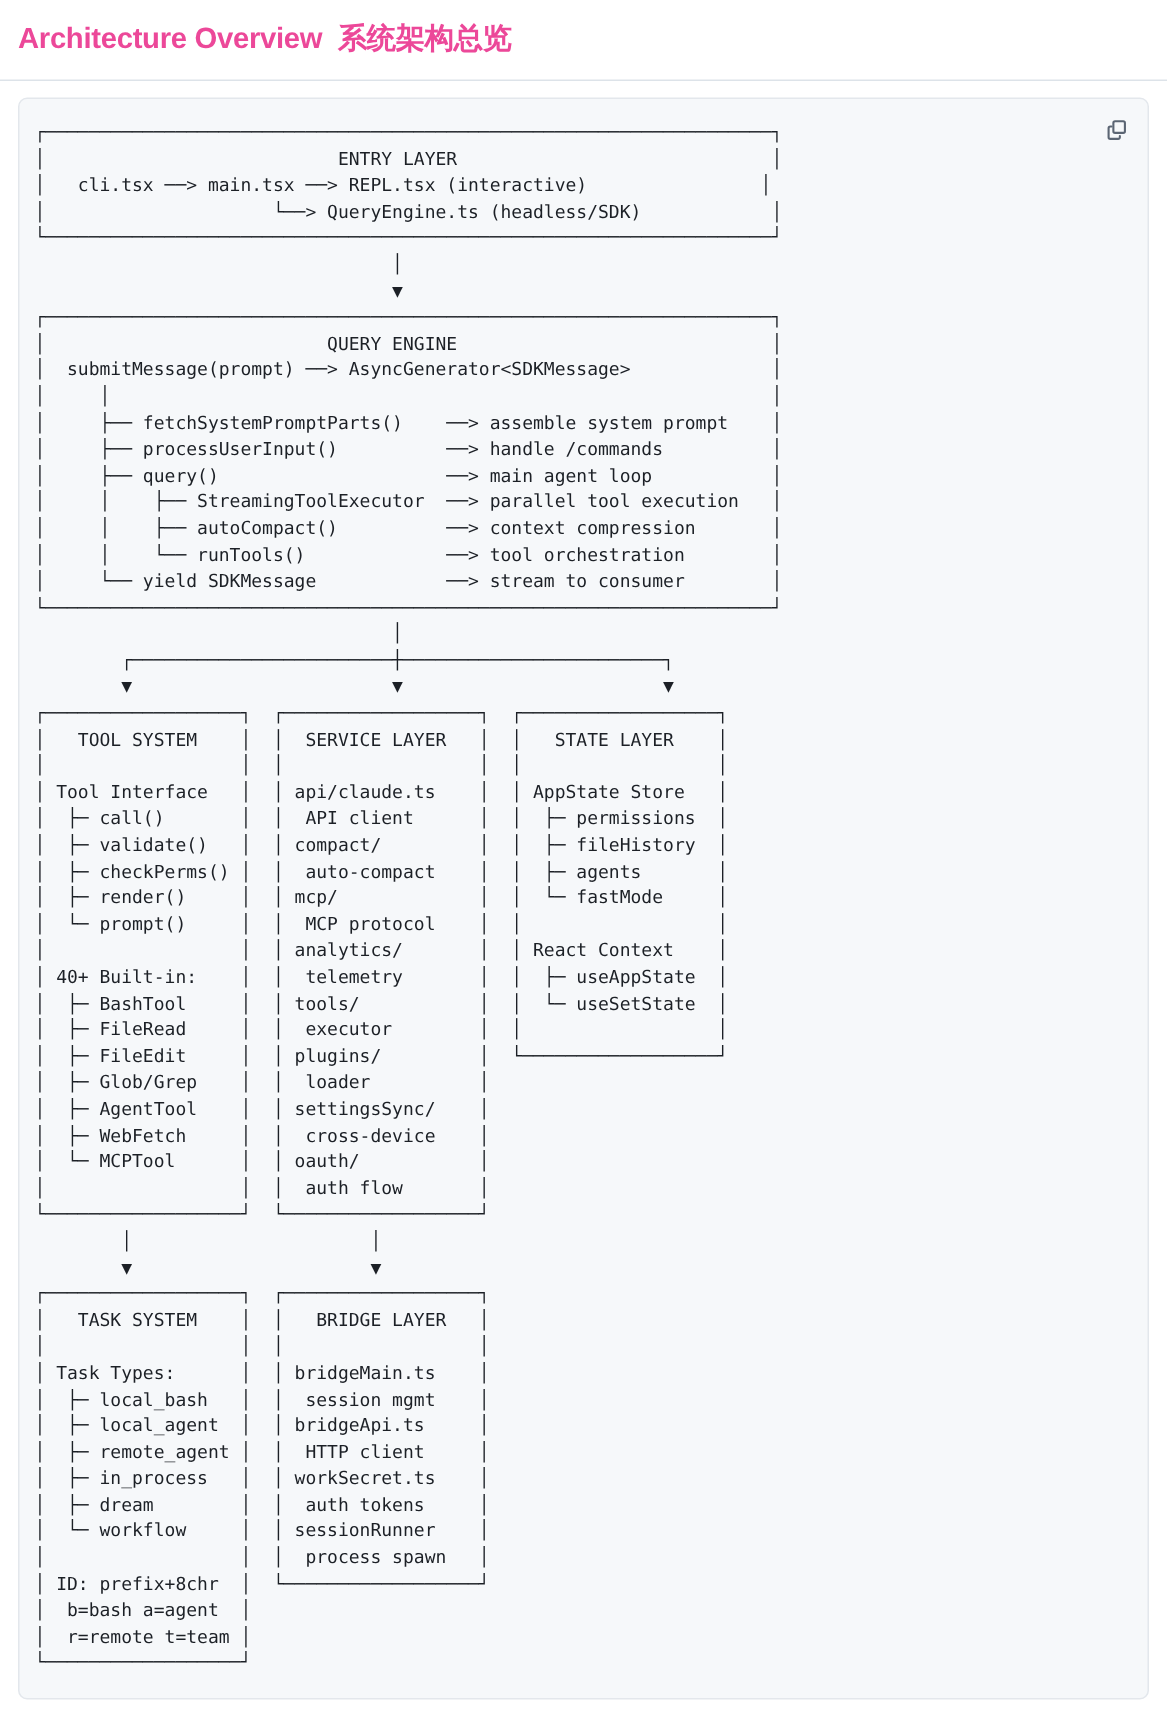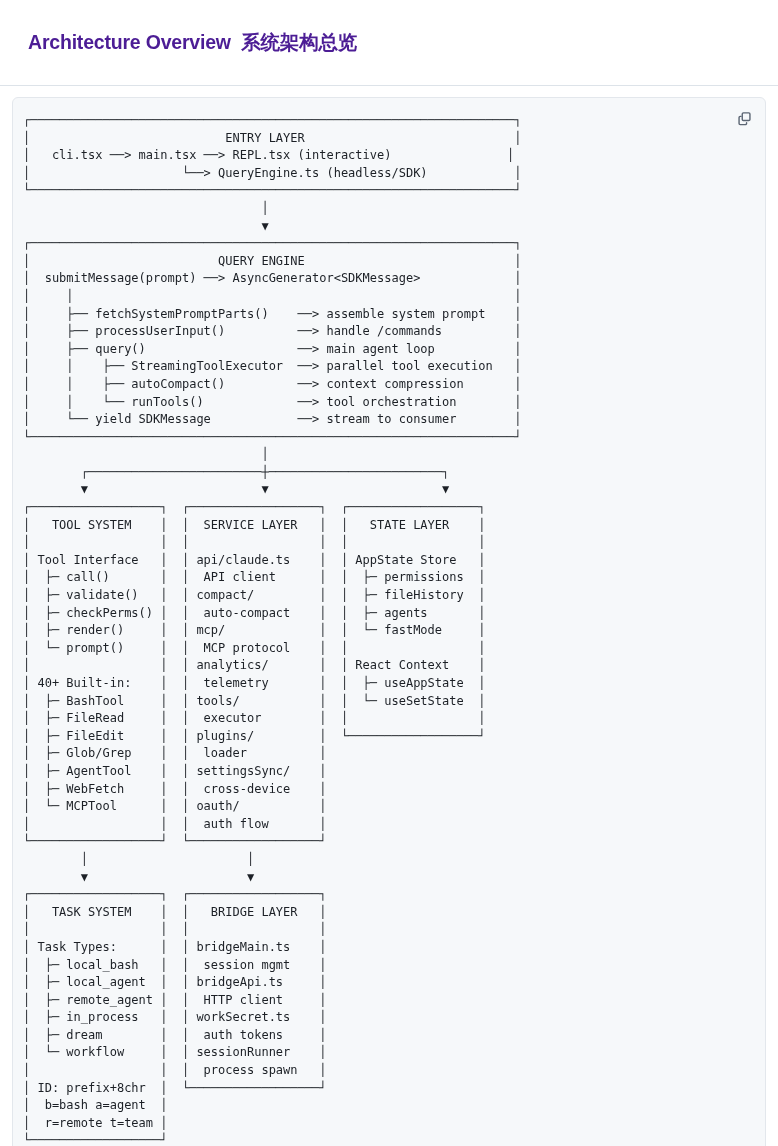--- a/index.html
+++ b/index.html
@@ -14,25 +14,25 @@
     color: #1f2328;
   }
 
   
   .page-header {
     background: #ffffff;
     padding: 12px 12px 13px 12px;
     border-bottom: 1px solid #dde3e9;
   }
   .page-title {
-    margin: 16px;
+    margin: 0;
     font-size: 19.5px;
     font-weight: 700;
     letter-spacing: -0.2px;
-    color: #4c1d95;
+    color: #ec4899;
     line-height: 28px;
     white-space: pre;
   }
   .page-title .zh { font-weight: 700; }
 
   
   .diagram-panel {
     position: relative;
     margin: 11px 12px 12px 12px;
     background: #f6f8fa;

